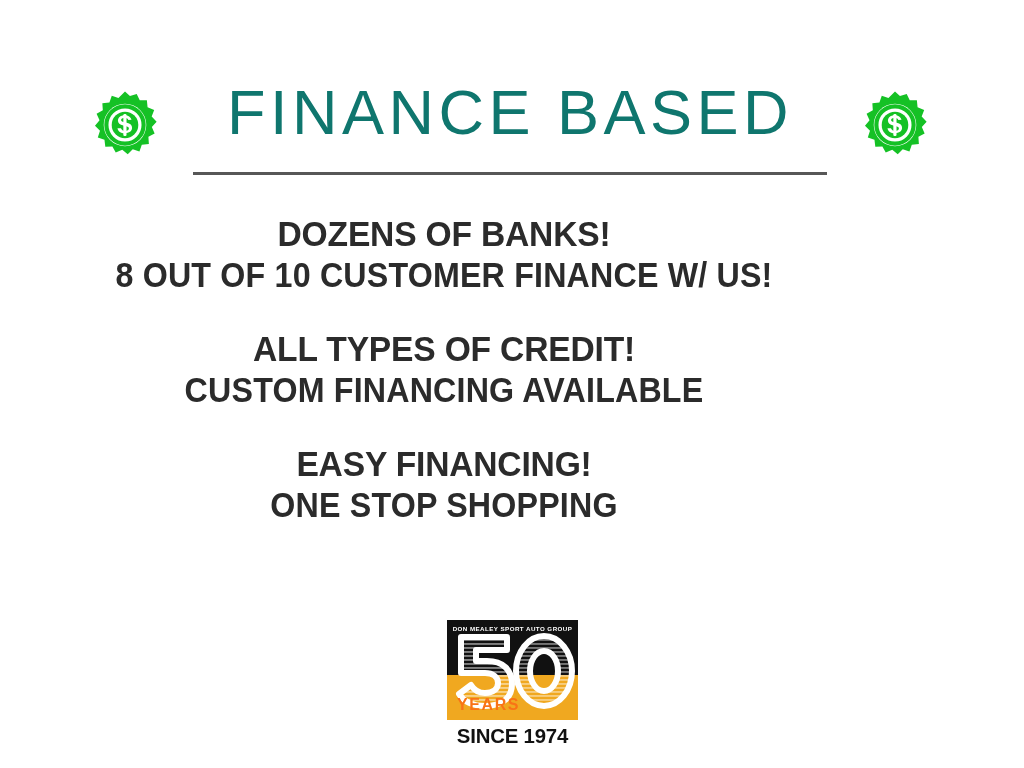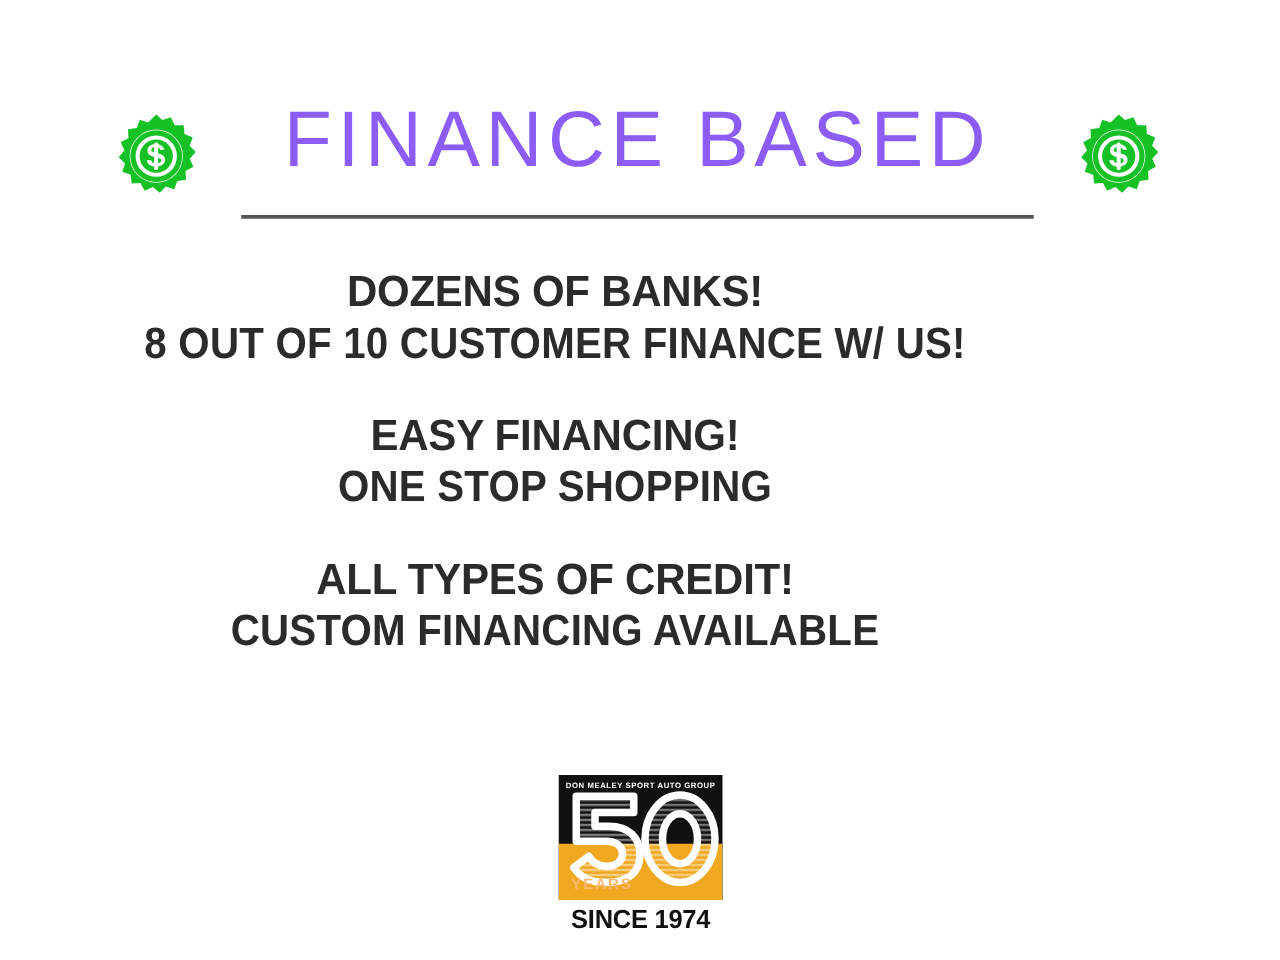--- a/index.html
+++ b/index.html
@@ -53,21 +53,21 @@
     flex: 0 0 636px;
     display: flex;
     flex-direction: column;
     align-items: center;
     justify-content: flex-start;
   }
   .header-title {
     font-size: 63px;
     font-weight: 400;
     letter-spacing: 4.5px;
-    color: #8b5cf6;
+    color: #0f766e;
     line-height: 1;
     white-space: nowrap;
     text-align: right;
     padding-bottom: 2px;
   }
   .header-rule {
     margin-top: 26px;
     width: 634px;
     height: 3px;
     background: #575757;
@@ -147,24 +147,24 @@
     top: 11px;
     width: 131px;
     height: 78px;
     z-index: 2;
   }
   .logo-fifty svg { display: block; width: 131px; height: 78px; }
   .logo-years {
     position: absolute;
     left: 10px;
     bottom: 6px;
-    font-size: 12px;
+    font-size: 16px;
     font-weight: 700;
     letter-spacing: 1.6px;
-    color: #fdba74;
+    color: #f97316;
     z-index: 4;
     white-space: nowrap;
   }
   .logo-since {
     margin-top: 4px;
     width: 131px;
     text-align: center;
     font-size: 21px;
     font-weight: 700;
     letter-spacing: -0.2px;
@@ -239,27 +239,27 @@
   </div>
 
   <div class="body-copy">
 
     <div class="copy-block">
       <div class="line line-strong">DOZENS OF BANKS!</div>
       <div class="line line-regular">8 OUT OF 10 CUSTOMER FINANCE W/ US!</div>
     </div>
 
     <div class="copy-block">
+      <div class="line line-strong">ALL TYPES OF CREDIT!</div>
+      <div class="line line-regular">CUSTOM FINANCING AVAILABLE</div>
+    </div>
+
+    <div class="copy-block">
       <div class="line line-strong">EASY FINANCING!</div>
       <div class="line line-regular">ONE STOP SHOPPING</div>
-    </div>
-
-    <div class="copy-block">
-      <div class="line line-strong">ALL TYPES OF CREDIT!</div>
-      <div class="line line-regular">CUSTOM FINANCING AVAILABLE</div>
     </div>
 
   </div>
 
   <div class="logo">
     <div class="logo-badge">
       <div class="logo-badge-bottom"></div>
 
       <div class="logo-topline">DON MEALEY SPORT AUTO GROUP</div>
 

